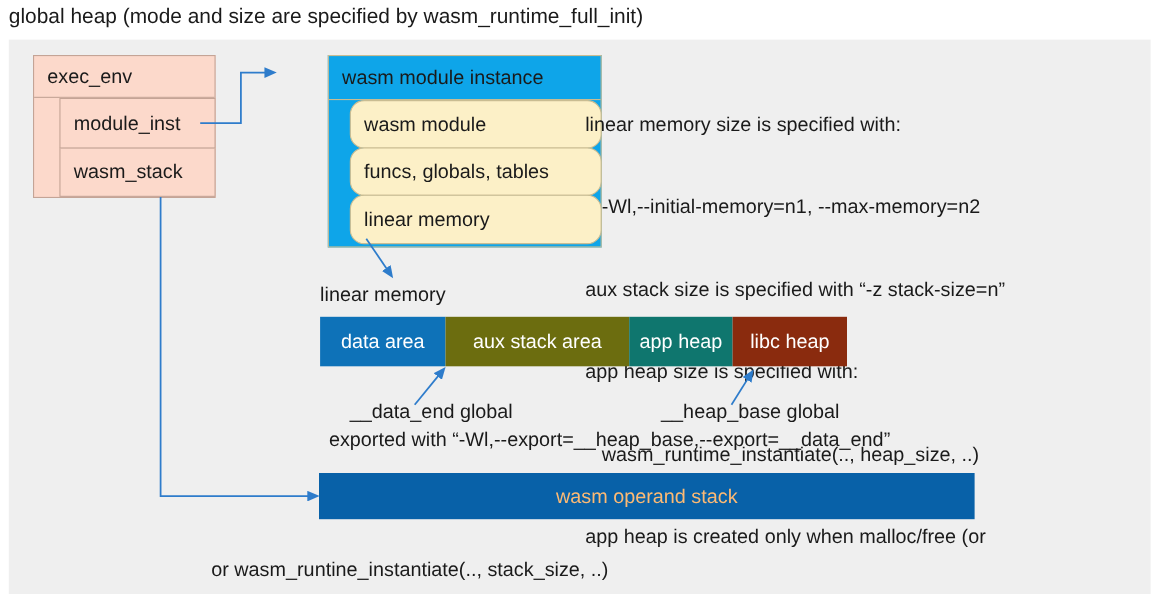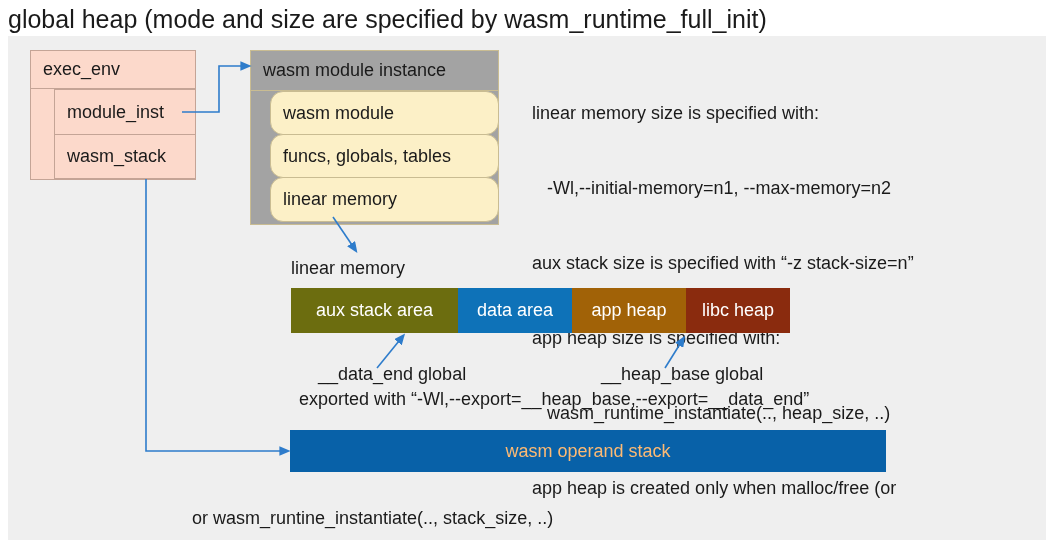--- a/index.html
+++ b/index.html
@@ -1,27 +1,27 @@
 <!DOCTYPE html>
 <html><head>
 <meta charset="utf-8">
 <style>
   html,body{margin:0;padding:0;background:#ffffff;}
   #stage{
     position:relative;width:1054px;height:547px;overflow:hidden;
     font-family:"Liberation Sans", sans-serif;color:#1a1a1a;background:#ffffff;
   }
   .abs{position:absolute;}
-  #title{left:8px;top:5px;font-size:25px;}
+  #title{left:8px;top:5px;font-size:19px;}
   #panel{left:8px;top:36px;width:1038px;height:504px;background:#efefef;}
 
   
   .box{box-sizing:border-box;border:1px solid;}
   .box-salmon{background:#fcd9cb;border-color:#c4a496;}
-  .box-cream{background:#a3a3a3;border-color:#c9bc92;}
+  .box-cream{background:#0ea5e9;border-color:#c9bc92;margin-left:48px;}
   .box-header{position:absolute;left:0;right:0;top:0;display:flex;align-items:center;
     padding-left:12px;font-size:18px;box-sizing:border-box;border-bottom:1px solid;}
   .box-salmon .box-header{border-color:#c4a496;}
   .box-cream .box-header{border-color:#c9bc92;}
   .box-row{position:absolute;box-sizing:border-box;border:1px solid;display:flex;
     align-items:center;padding-left:12px;font-size:18px;}
   .box-salmon .box-row{background:#fcd9cb;border-color:#c4a496;}
   .box-cream .box-row{background:#fcf0c7;border-color:#c9bc92;border-radius:13px;}
 
   #exec-env-box{left:30px;top:50px;width:166px;height:130px;padding-left:12px;}
@@ -38,21 +38,21 @@
   
   #notes{left:532px;top:51px;font-size:18px;line-height:25px;white-space:pre;}
 
   
   #linear-memory-label{left:291px;top:258px;font-size:18px;}
   #membar{left:291px;top:288px;display:flex;height:45px;}
   .seg{display:flex;align-items:center;justify-content:center;color:#ffffff;
     font-size:18px;height:45px;}
   .seg0{width:114px;background:#0e72b8;}
   .seg1{width:167px;background:#6c6d0f;}
-  .seg2{width:114px;background:#a16207;}
+  .seg2{width:94px;background:#0f766e;}
   .seg3{width:104px;background:#8a2b0e;}
   #enlarged-box{left:793px;top:287px;width:199px;height:47px;box-sizing:border-box;
     border:3px dashed #0a0a0a;display:flex;align-items:center;justify-content:center;
     color:#17355e;font-size:18px;}
 
   .plain-label{font-size:18px;}
   #data-end-label{left:318px;top:364px;}
   #heap-base-label{left:601px;top:364px;}
   #exported-label{left:299px;top:389px;}
 
@@ -92,22 +92,22 @@
     <div>aux stack size is specified with “-z stack-size=n”</div>
     <div>app heap size is specified with:</div>
     <div>   wasm_runtime_instantiate(.., heap_size, ..)</div>
     <div>app heap is created only when malloc/free (or</div>
     
   </div>
 
   <div id="linear-memory-label" class="abs">linear memory</div>
 
   <div id="membar" class="abs">
+    <div class="seg seg0">data area</div>
     <div class="seg seg1">aux stack area</div>
-    <div class="seg seg0">data area</div>
     <div class="seg seg2">app heap</div>
     <div class="seg seg3">libc heap</div>
   </div>
 
   <div id="data-end-label" class="abs plain-label">__data_end global</div>
   <div id="exported-label" class="abs plain-label">exported with “-Wl,--export=__heap_base,--export=__data_end”</div>
   <div id="heap-base-label" class="abs plain-label">__heap_base global</div>
 
   <div id="operand-bar" class="abs">wasm operand stack</div>
 

